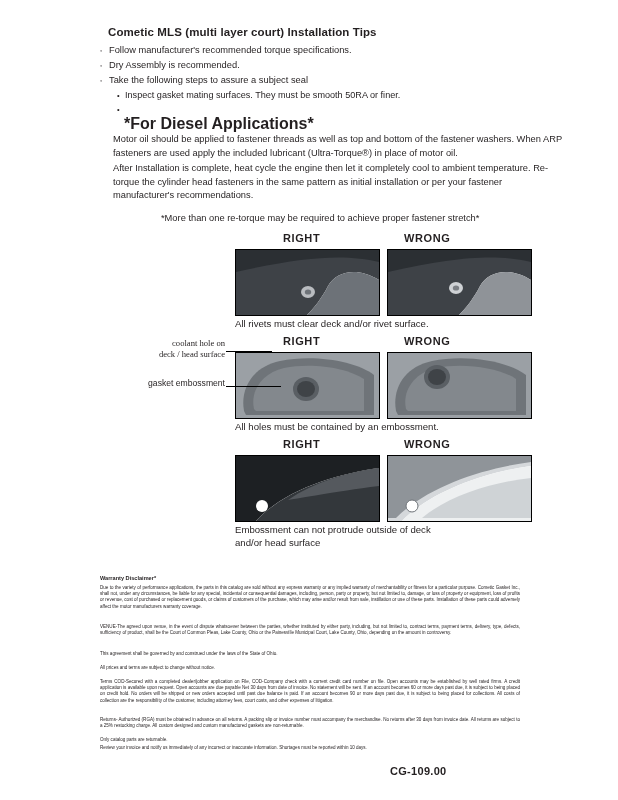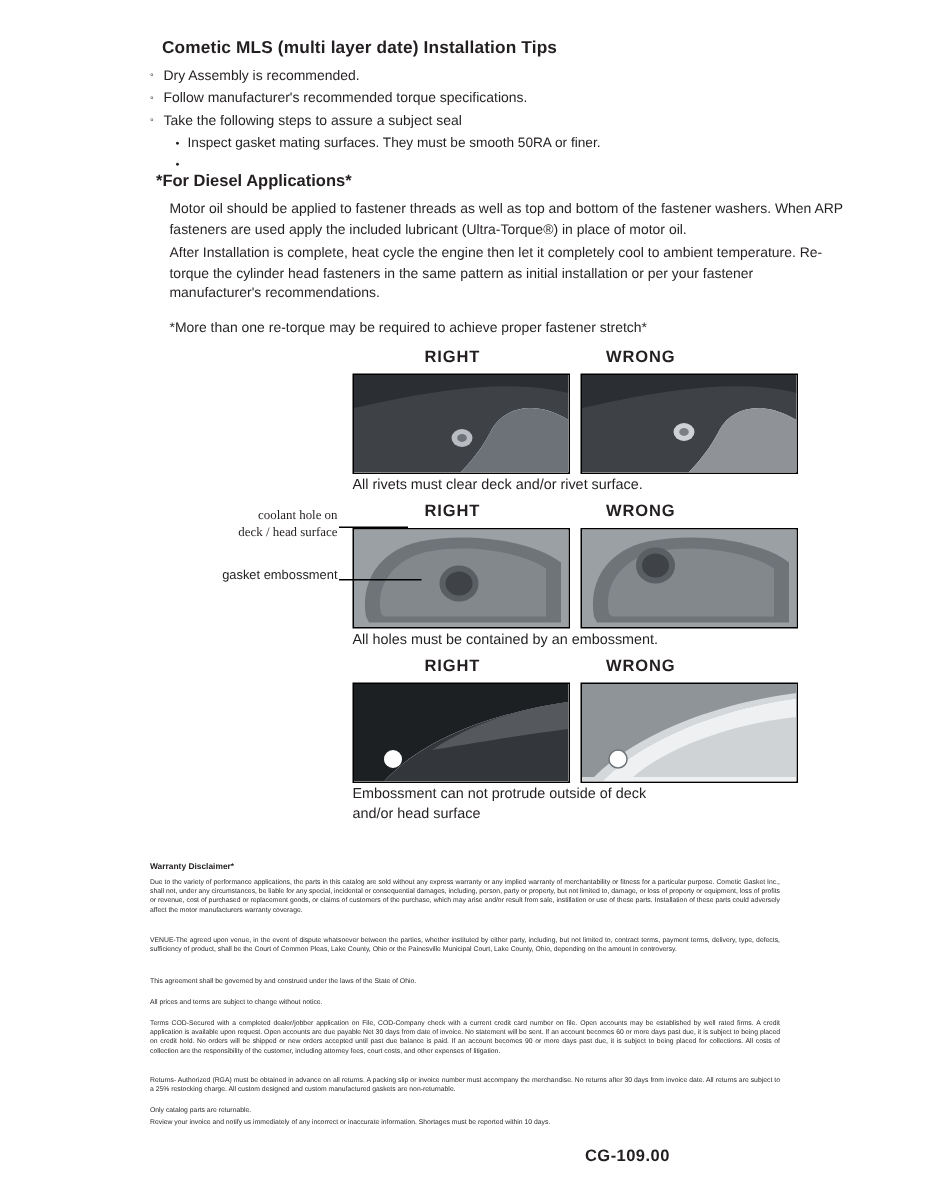--- a/index.html
+++ b/index.html
@@ -31,30 +31,30 @@
     width:9px;flex:0 0 9px;font-size:7px;line-height:14px;
   }
   .sub-row{
     display:flex;align-items:flex-start;
     font-size:9.1px;line-height:13px;margin-left:17px;margin-bottom:0.5px;
   }
   .solid-bullet{
     width:8px;flex:0 0 8px;font-size:7.5px;line-height:13.5px;
   }
   .diesel-head{
-    position:absolute;left:104px;top:115px;
-    font-size:11px;font-weight:bold;
+    position:absolute;left:124px;top:115px;
+    font-size:16px;font-weight:bold;
   }
   .para{
     position:absolute;left:113px;
     font-size:9.3px;line-height:13.6px;width:450px;
   }
   #para1{top:133px;}
   #para2{top:162px;}
-  #para3{top:212px;}
+  #para3{top:212px;margin-left:48px;}
 
   
   .fig-label{
     position:absolute;
     font-size:11px;font-weight:bold;letter-spacing:0.6px;
   }
   .caption{
     position:absolute;
     font-size:9.6px;line-height:12.5px;
   }
@@ -84,30 +84,30 @@
   .docnum{
     position:absolute;left:390px;top:765px;
     font-size:11px;font-weight:bold;letter-spacing:0.3px;
   }
 </style>
 </head>
 <body>
 
 <div class="page">
 
-  <div class="title">Cometic MLS (multi layer date) Installation Tips</div>
+  <div class="title">Cometic MLS (multi layer court) Installation Tips</div>
 
   <div class="bullet-list">
     <div class="bullet-row">
       <span class="hollow-bullet">◦</span>
-      <span>Dry Assembly is recommended.</span>
+      <span>Follow manufacturer's recommended torque specifications.</span>
     </div>
     <div class="bullet-row">
       <span class="hollow-bullet">◦</span>
-      <span>Follow manufacturer's recommended torque specifications.</span>
+      <span>Dry Assembly is recommended.</span>
     </div>
     <div class="bullet-row">
       <span class="hollow-bullet">◦</span>
       <span>Take the following steps to assure a subject seal</span>
     </div>
     <div class="sub-row">
       <span class="solid-bullet">•</span>
       <span>Inspect gasket mating surfaces.  They must be smooth 50RA or finer.</span>
     </div>
     <div class="sub-row">

